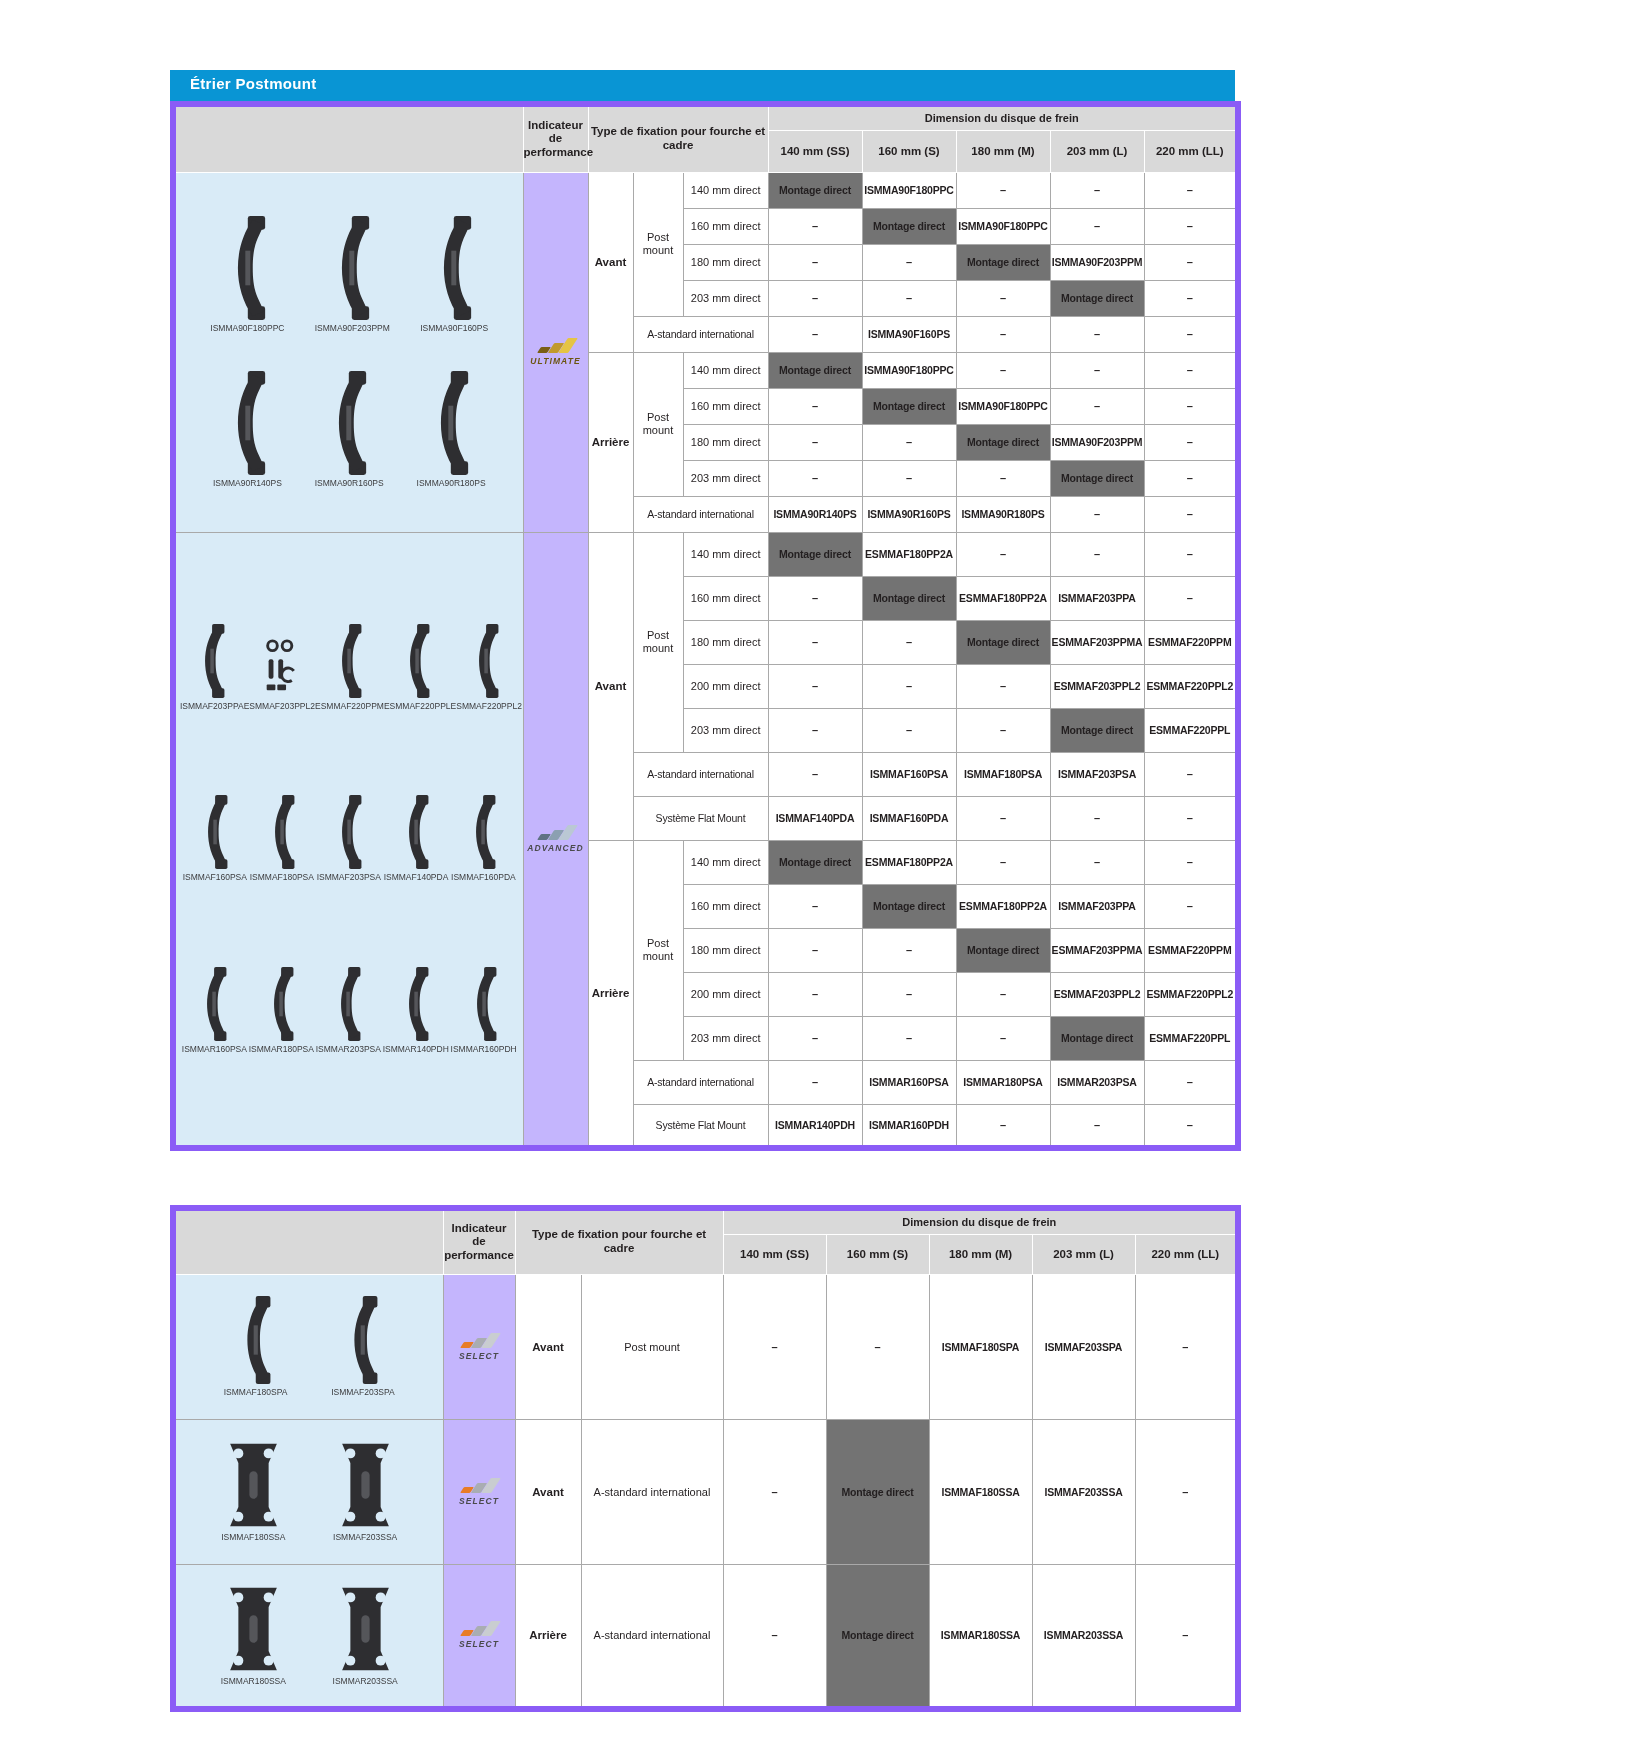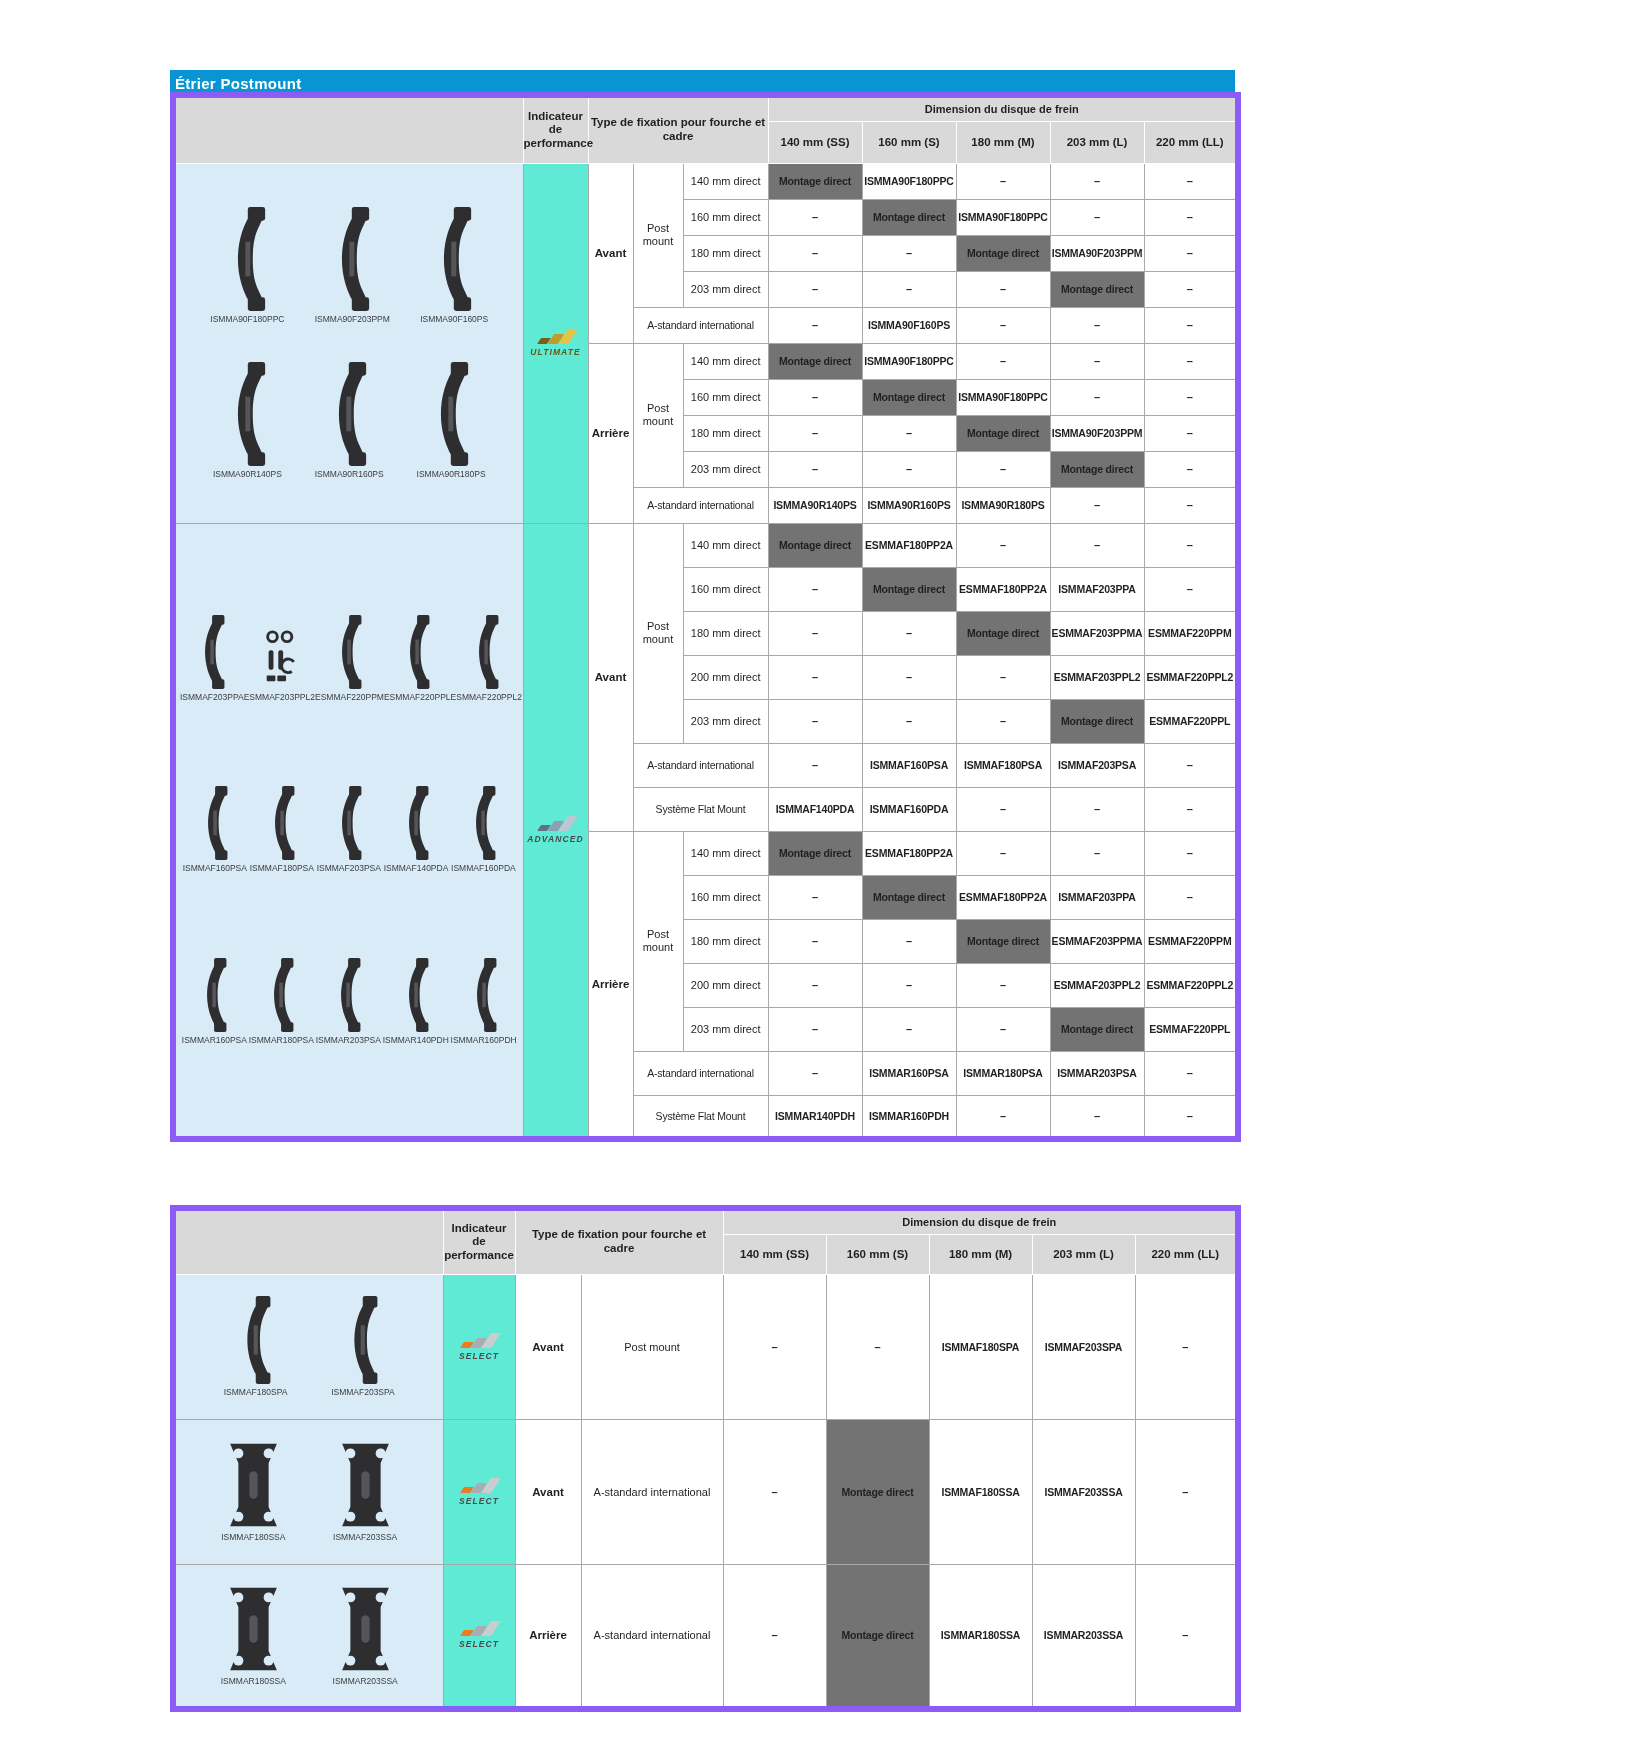--- a/index.html
+++ b/index.html
@@ -1,21 +1,21 @@
 <!DOCTYPE html>
 <html><head>
 <meta charset="utf-8">
 <style>
   *{margin:0;padding:0;box-sizing:border-box}
   html,body{background:#ffffff}
   body{width:1643px;height:1758px;position:relative;font-family:"Liberation Sans",sans-serif;color:#231f20;overflow:hidden}
   .sec{position:absolute;left:170px;width:1065px}
   #sec1{top:70px}
   #sec2{top:1205px}
-  .titlebar{height:22px;background:#0995d4;color:#ffffff;font-weight:bold;font-size:15px;line-height:27px;padding-left:5px;letter-spacing:.3px}
+  .titlebar{height:31px;background:#0995d4;color:#ffffff;font-weight:bold;font-size:15px;line-height:27px;padding-left:20px;letter-spacing:.3px}
   table.spec{border-collapse:collapse;width:1065px;table-layout:fixed;border:6px solid #8b5cf6}
   .spec td{border:1px solid #a9a9a9;vertical-align:middle;font-size:11px}
   .spec thead th{background:#d9d9d9;border:1px solid #ffffff;font-weight:bold;color:#231f20;text-align:center;vertical-align:middle}
   th.hdisc{height:26px;font-size:11px}
   th.hsize{height:42px;font-size:11.5px}
   #table2 th.hsize{height:40px}
   th.hperf,th.htype{font-size:11.5px;line-height:1.2}
   tr.rU{height:36px}
   tr.rA{height:44px}
   tr.r2{height:145px}
@@ -25,21 +25,21 @@
   .pgrid.g1{height:600px}
   .pgrid.g2{height:128px}
   .prow{display:flex;justify-content:space-evenly;align-items:flex-end}
   figure.fig{display:flex;flex-direction:column;align-items:center;gap:3px}
   .glyph{display:flex;align-items:flex-end}
   .g0 .glyph svg{height:104px}
   .g1 .glyph svg{height:74px}
   .g1 .glyph.k-parts svg{height:60px}
   .g2 .glyph svg{height:88px}
   .pcode{font-size:8.5px;color:#3c3c3e;font-style:normal;white-space:nowrap}
-  td.perf{background:#5eead4;text-align:left}
+  td.perf{background:#c4b5fd;text-align:left}
   .plogo{display:flex;flex-direction:column;align-items:center;gap:3px}
   .bars{display:flex;align-items:flex-end;gap:2px;height:15px}
   .bar{display:inline-block;width:10px;transform:skewX(-33deg);border-radius:1px}
   .b0{height:6px}.b1{height:10px}.b2{height:15px}
   .v-ultimate .b0{background:#7a5f16}.v-ultimate .b1{background:#c19a2c}.v-ultimate .b2{background:#e5c445}
   .v-advanced .b0{background:#5f7283}.v-advanced .b1{background:#8ba0b1}.v-advanced .b2{background:#bac8d4}
   .v-select .b0{background:#e87c26}.v-select .b1{background:#a9adb2}.v-select .b2{background:#c9cdd0}
   .pword{font-size:8.5px;font-style:italic;font-weight:bold;letter-spacing:1.1px;color:#4a4a4c}
   .v-ultimate .pword{color:#6b5510}
   td.pos{font-weight:bold;text-align:center;font-size:11.5px}

